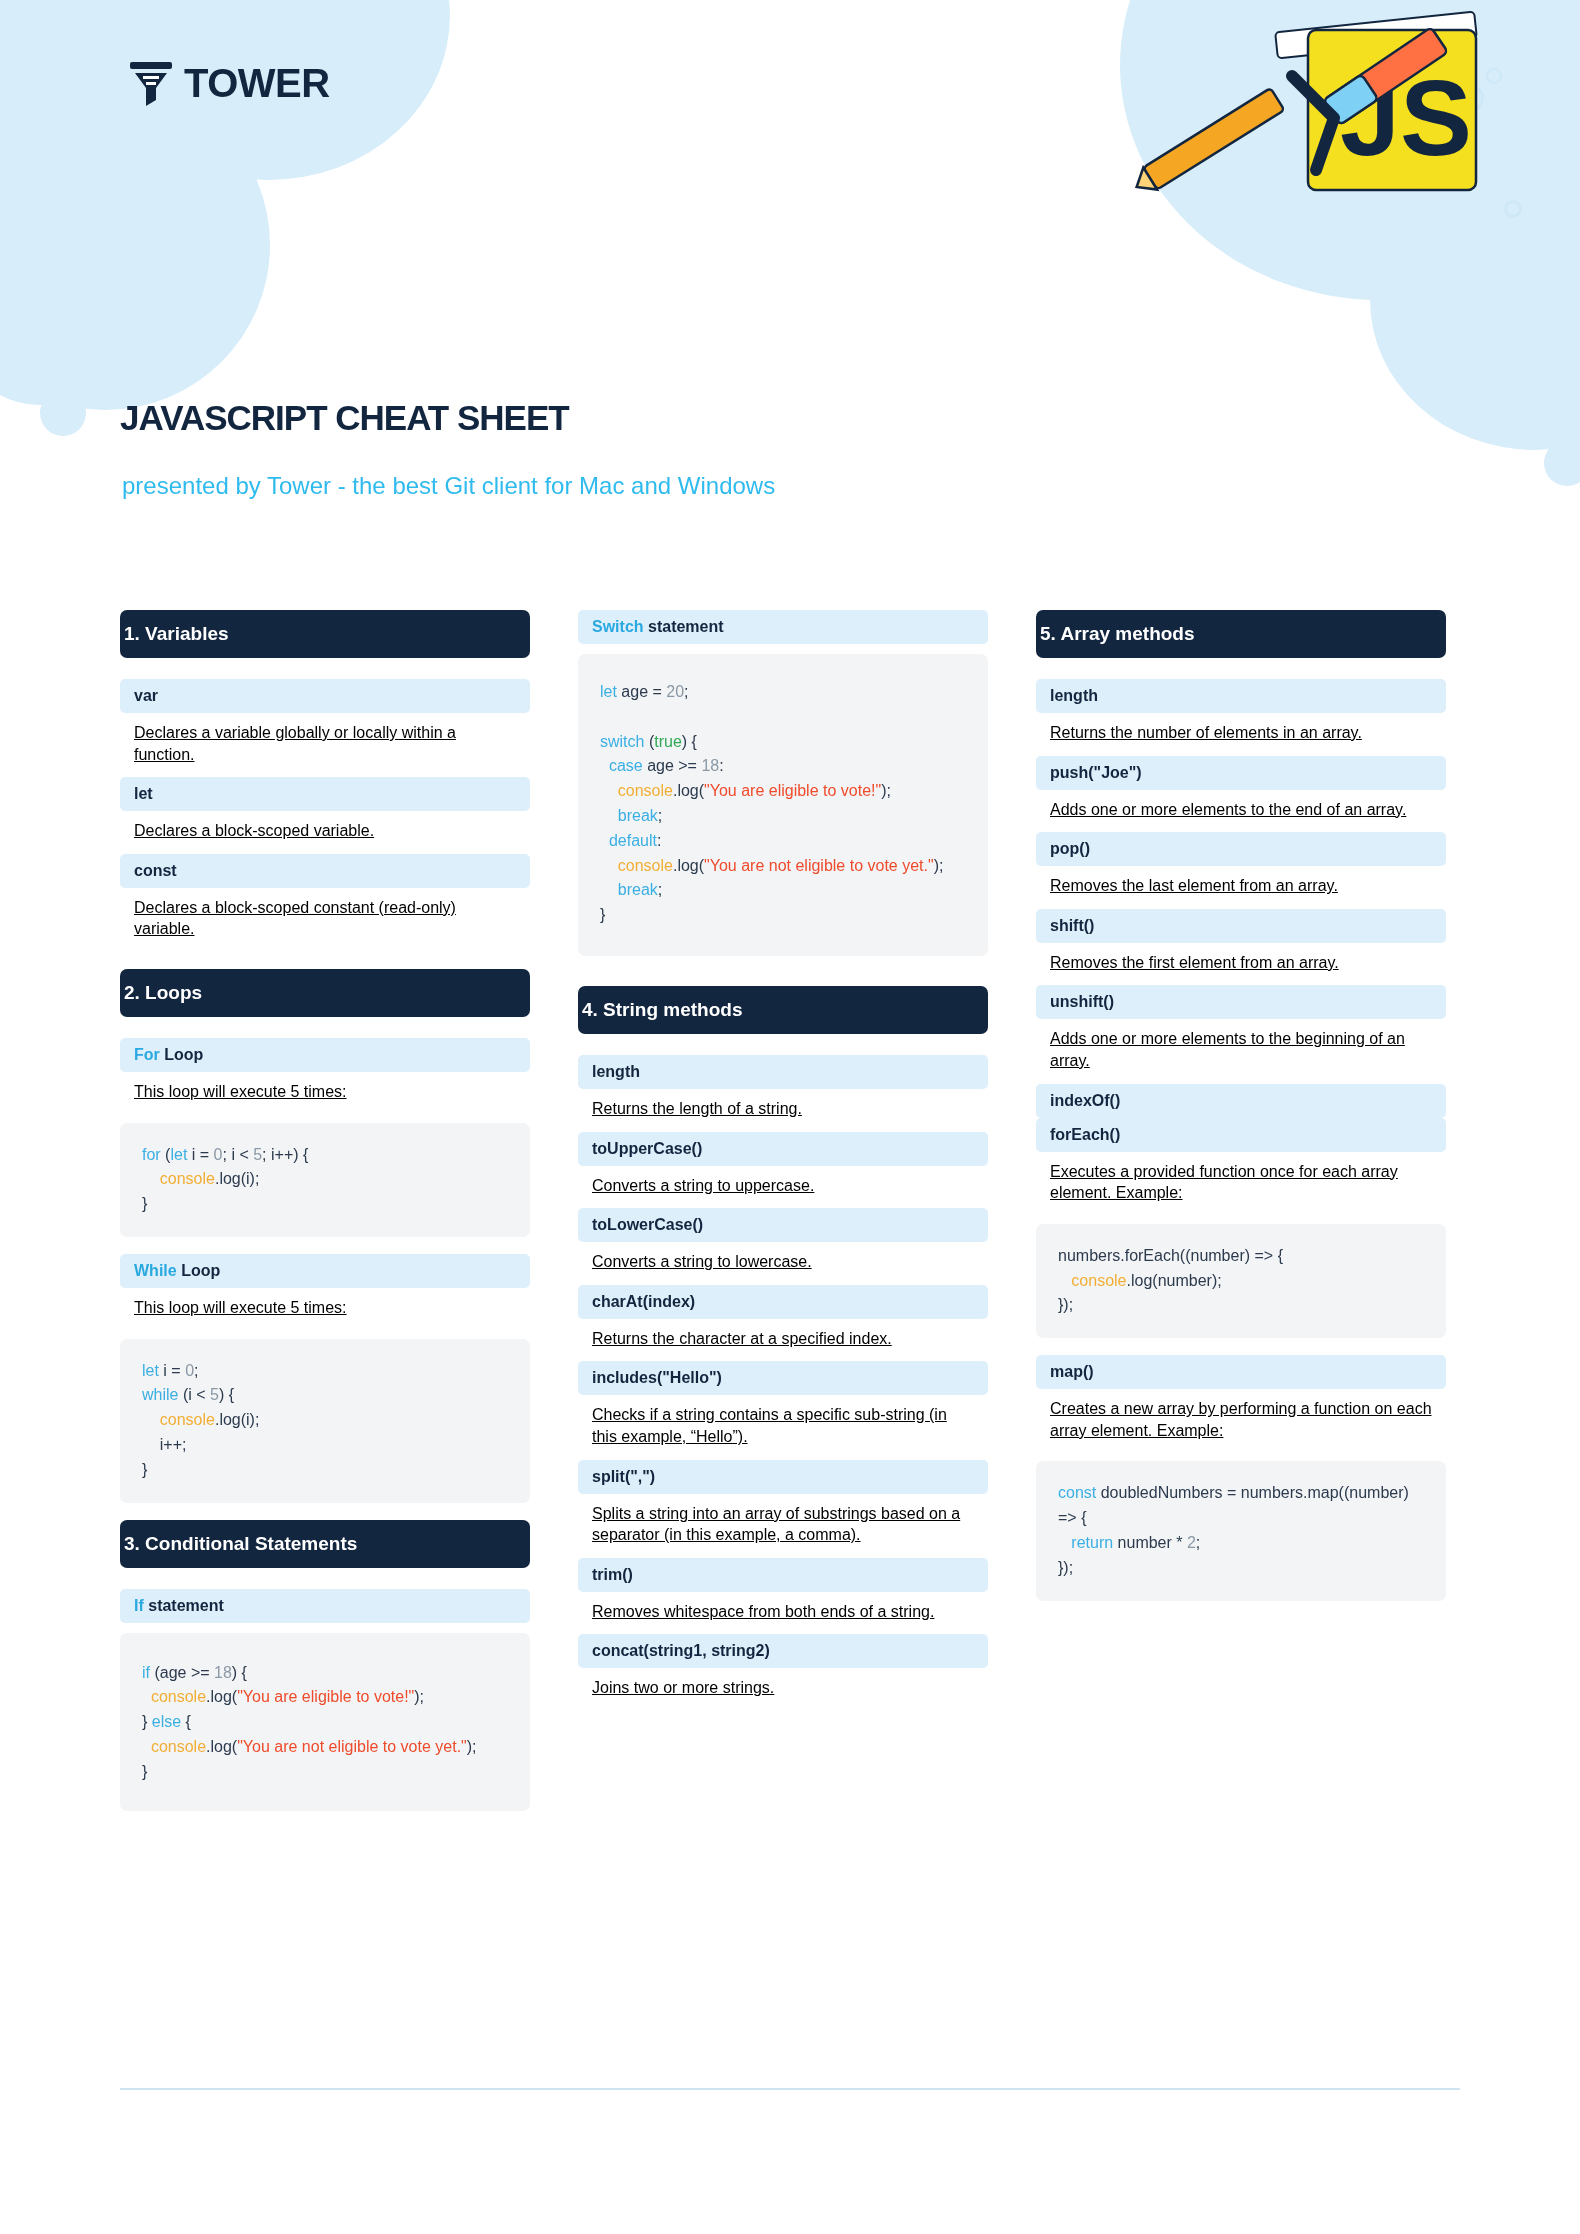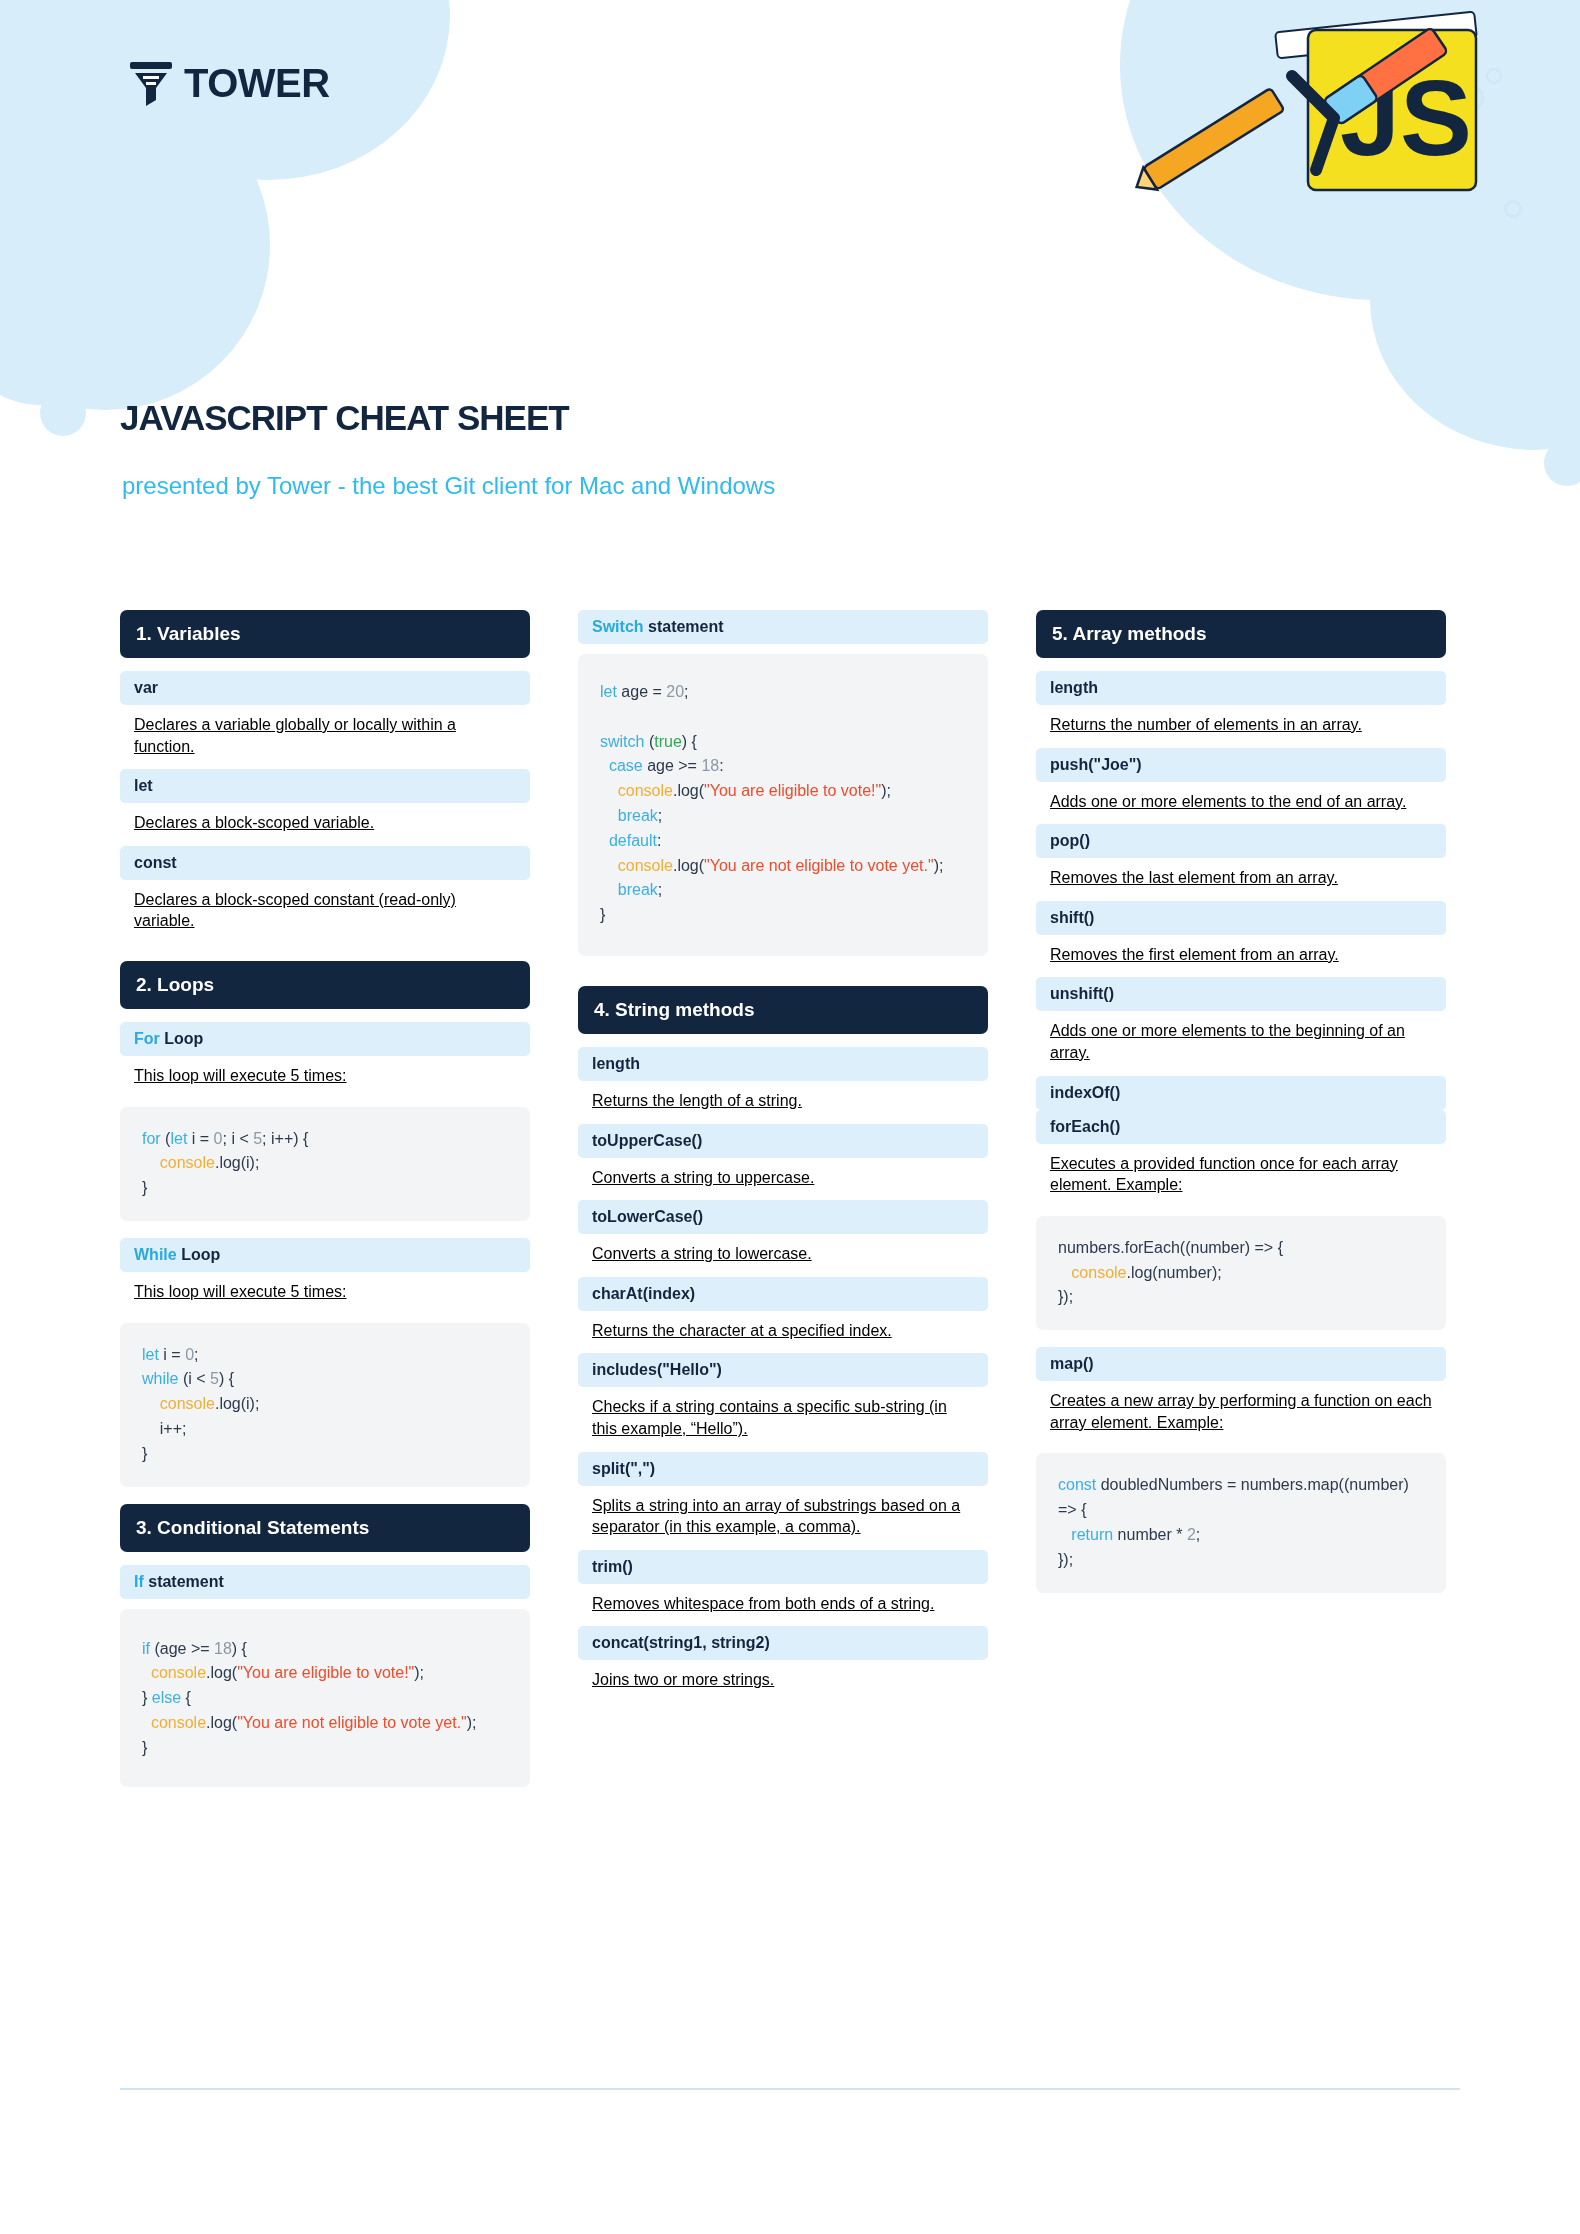--- a/index.html
+++ b/index.html
@@ -46,21 +46,21 @@
     font-size:24px; color:#2fbbee; font-weight:normal;
   }
 
   
   .cols { position:absolute; left:120px; top:610px; width:1340px;
           display:flex; gap:48px; }
   .col { width:410px; }
 
   .sect-head {
     background:#13263f; color:#fff; font-size:19px; font-weight:bold;
-    border-radius:7px; padding:13px 16px; margin-bottom:13px;
+    border-radius:7px; padding:13px 4px; margin-bottom:21px;
   }
   .sub-head {
     background:#ddeffa; color:#13263f; font-size:16px; font-weight:bold;
     border-radius:5px; padding:8px 14px;
   }
   .sub-head .kw { color:#29a9e0; }
   .desc {
     color:#000000; font-size:16px; line-height:1.35;
     padding:9px 14px 12px 14px;
     text-decoration:underline;

